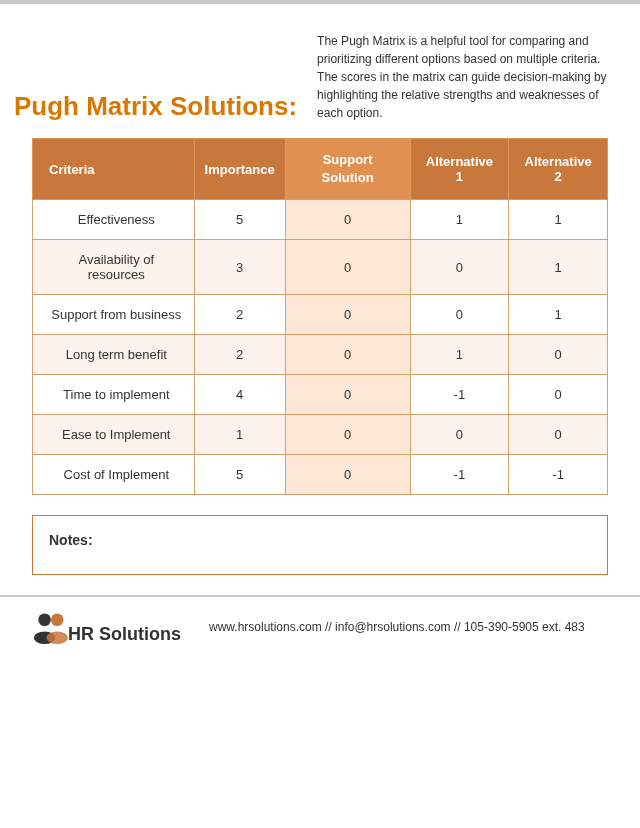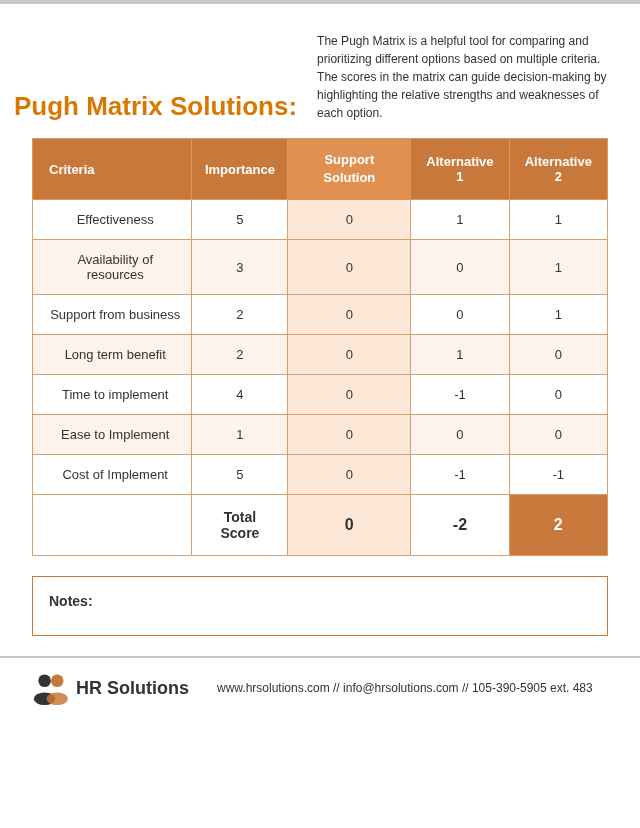--- a/index.html
+++ b/index.html
@@ -162,22 +162,22 @@
       margin-top: 20px;
       padding: 12px 32px;
       border-top: 2px solid #c8c8c8;
       display: flex;
       align-items: center;
       gap: 12px;
     }
 
     .footer-logo {
       display: flex;
-      align-items: center;
-      gap: 8px;
+      align-items: flex-end;
+      gap: 0;
     }
 
     .logo-icon {
       width: 36px;
       height: 36px;
     }
 
     .footer-brand {
       font-size: 18px;
       font-weight: bold;
@@ -254,27 +254,20 @@
           <td>0</td>
           <td>0</td>
         </tr>
         <tr>
           <td class="criteria-cell">Cost of Implement</td>
           <td>5</td>
           <td class="current-sol-cell">0</td>
           <td>-1</td>
           <td>-1</td>
         </tr>
-        <tr class="total-row">
-          <td></td>
-          <td class="total-label">Total Score</td>
-          <td class="total-current">0</td>
-          <td class="total-alt1">-2</td>
-          <td class="total-alt2">2</td>
-        </tr>
       </tbody>
   </table>
 </div>
 
 <div class="notes-section">
   <span class="notes-label">Notes:</span>
 </div>
 
 <div class="footer">
   <div class="footer-logo">

